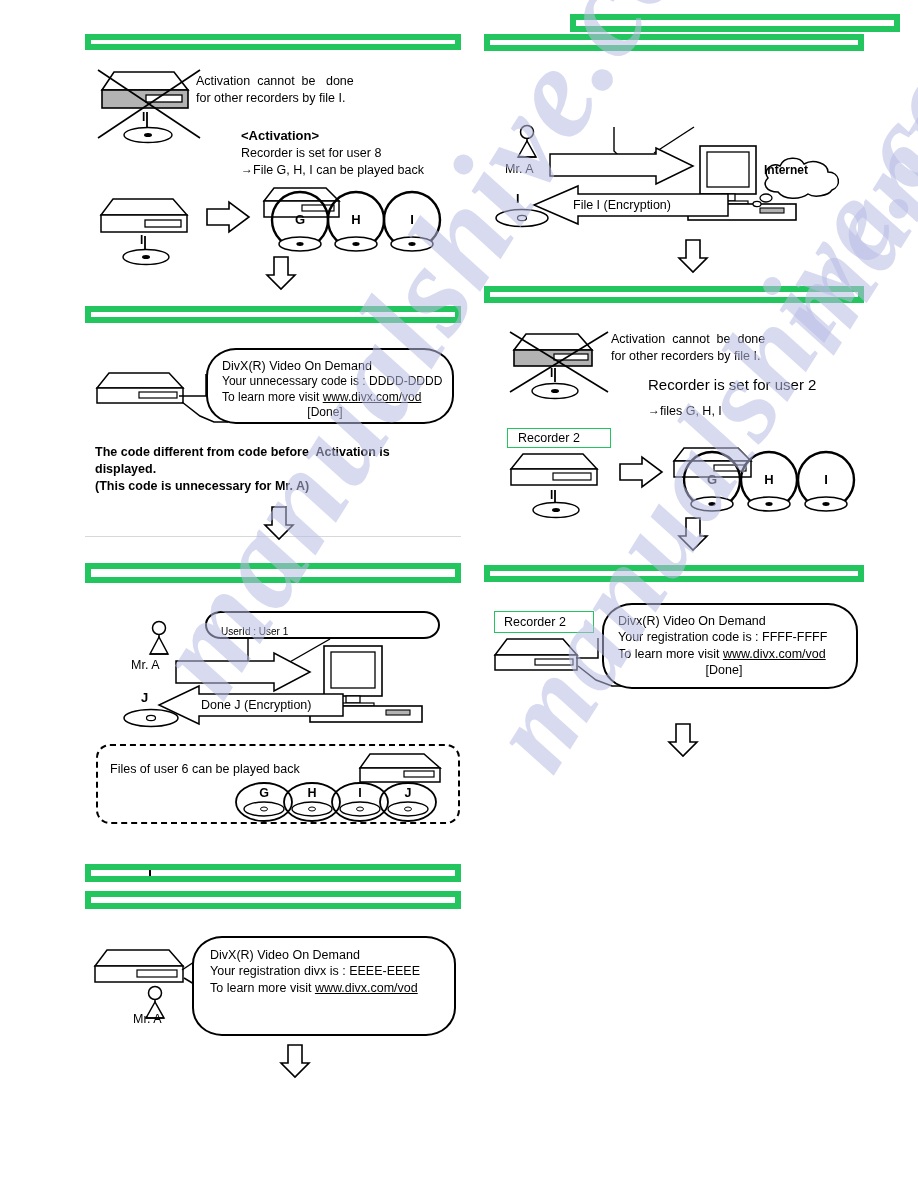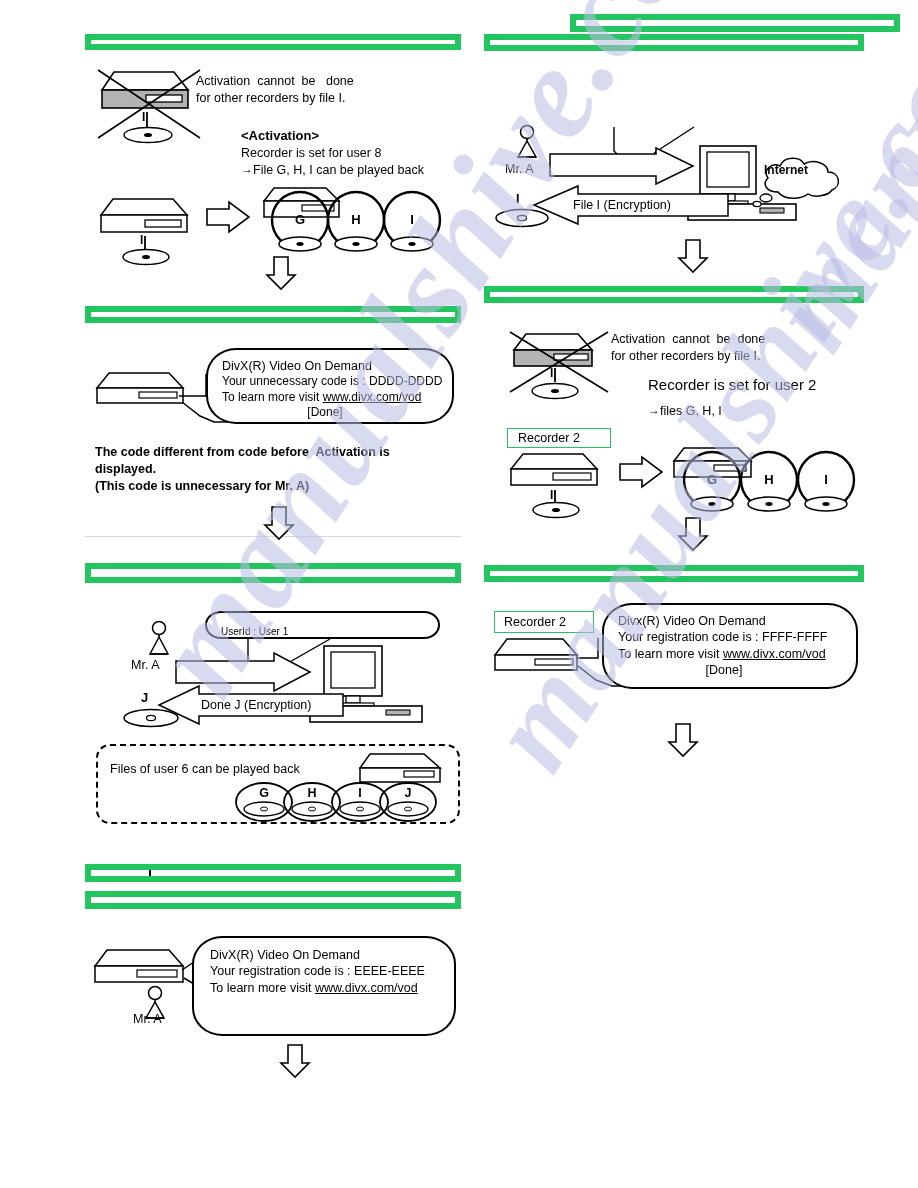--- a/index.html
+++ b/index.html
@@ -310,21 +310,21 @@
     <circle cx="15" cy="8" r="6.5" fill="#fff" stroke="#000" stroke-width="1.5"></circle>
     <line x1="15" y1="14.5" x2="15" y2="25" stroke="#000" stroke-width="1.5"></line>
     <path d="M6,33 L15,17 L24,33 Z" fill="#fff" stroke="#000" stroke-width="1.5"></path>
     <line x1="6" y1="33" x2="24" y2="33" stroke="#000" stroke-width="1.5"></line>
   </svg>
   <div class="t" style="left:133px;top:1012px;font-size:12.5px;">Mr. A</div>
 
   <div class="bubble" style="left:192px;top:936px;width:264px;height:100px;">
     <div class="lines" style="top:9px;left:16px;">
       <div class="ln b" style="font-size:12.5px;">DivX(R) Video On Demand</div>
-      <div class="ln" style="font-size:12.5px;">Your registration code is : EEEE-EEEE</div>
+      <div class="ln" style="font-size:12.5px;">Your registration divx is : EEEE-EEEE</div>
       <div class="ln" style="font-size:12.5px;">
         <span>To learn more visit </span><span class="u">www.divx.com/vod</span>
       </div>
     </div>
   </div>
 
   <svg class="ov" style="left:278px;top:1043px;" width="34" height="36">
     <polygon points="10,2 24,2 24,20 31,20 17,34 3,20 10,20" fill="#fff" stroke="#000" stroke-width="1.6"></polygon>
   </svg>
 

